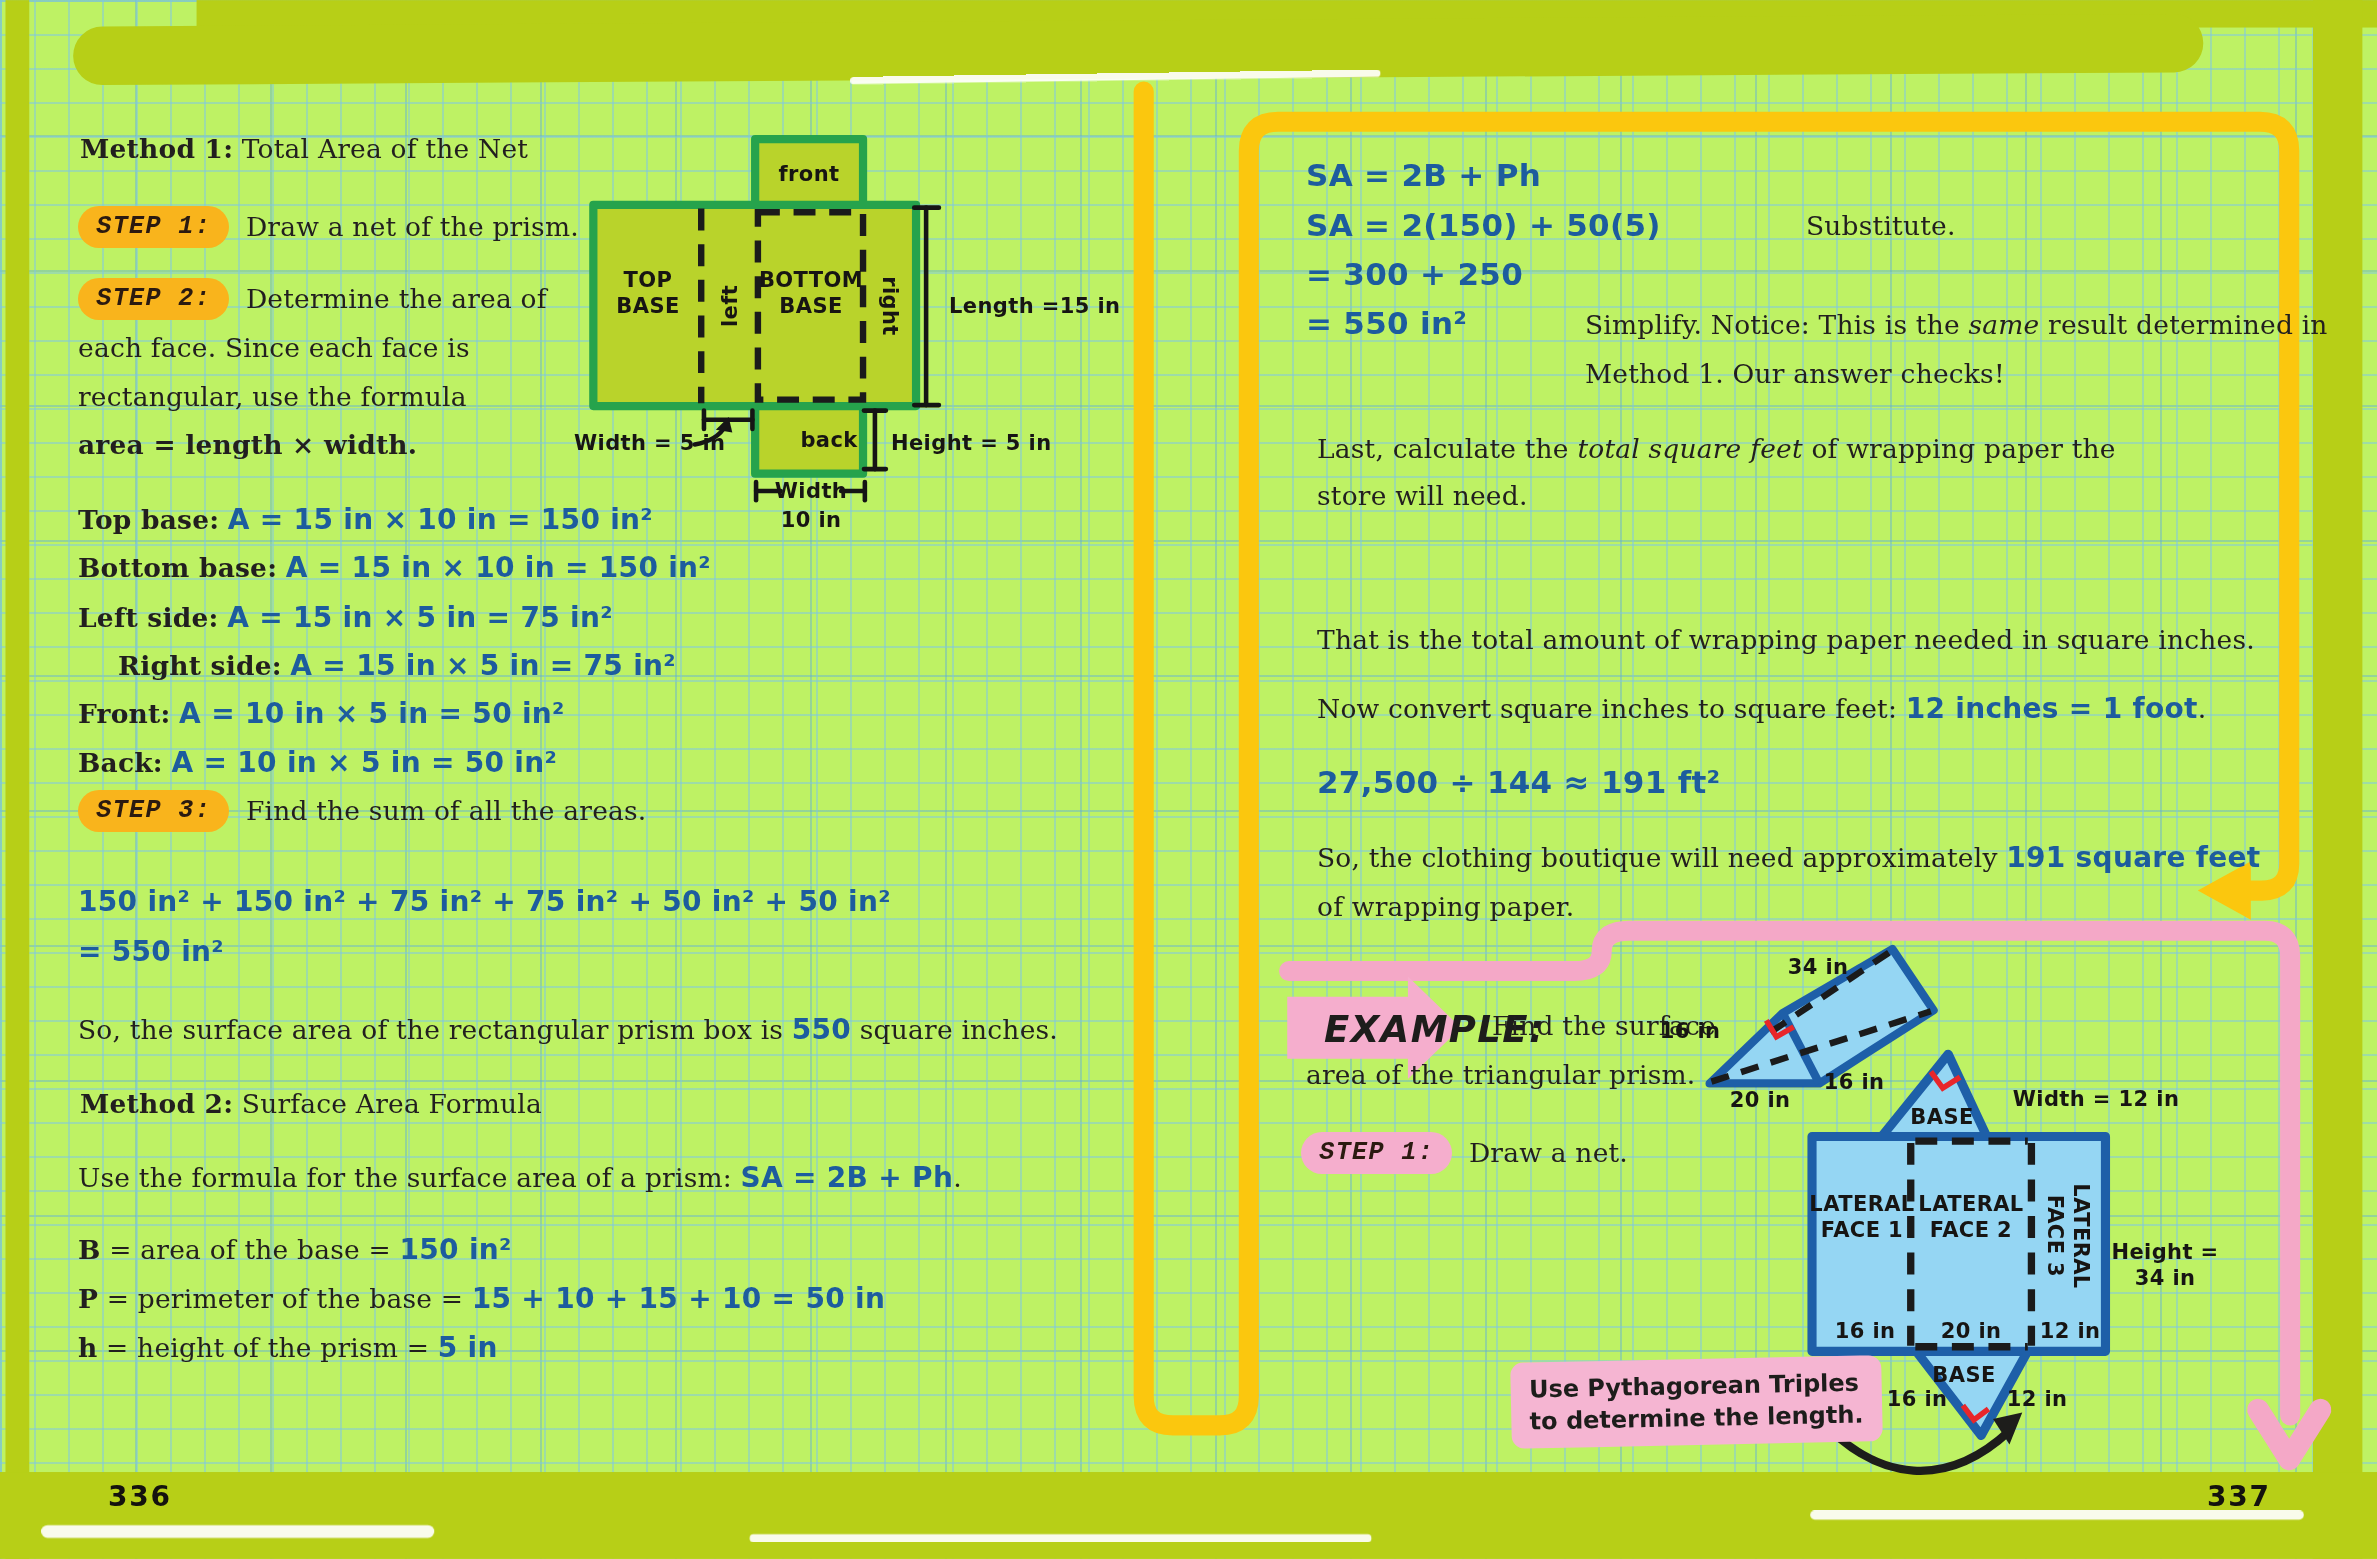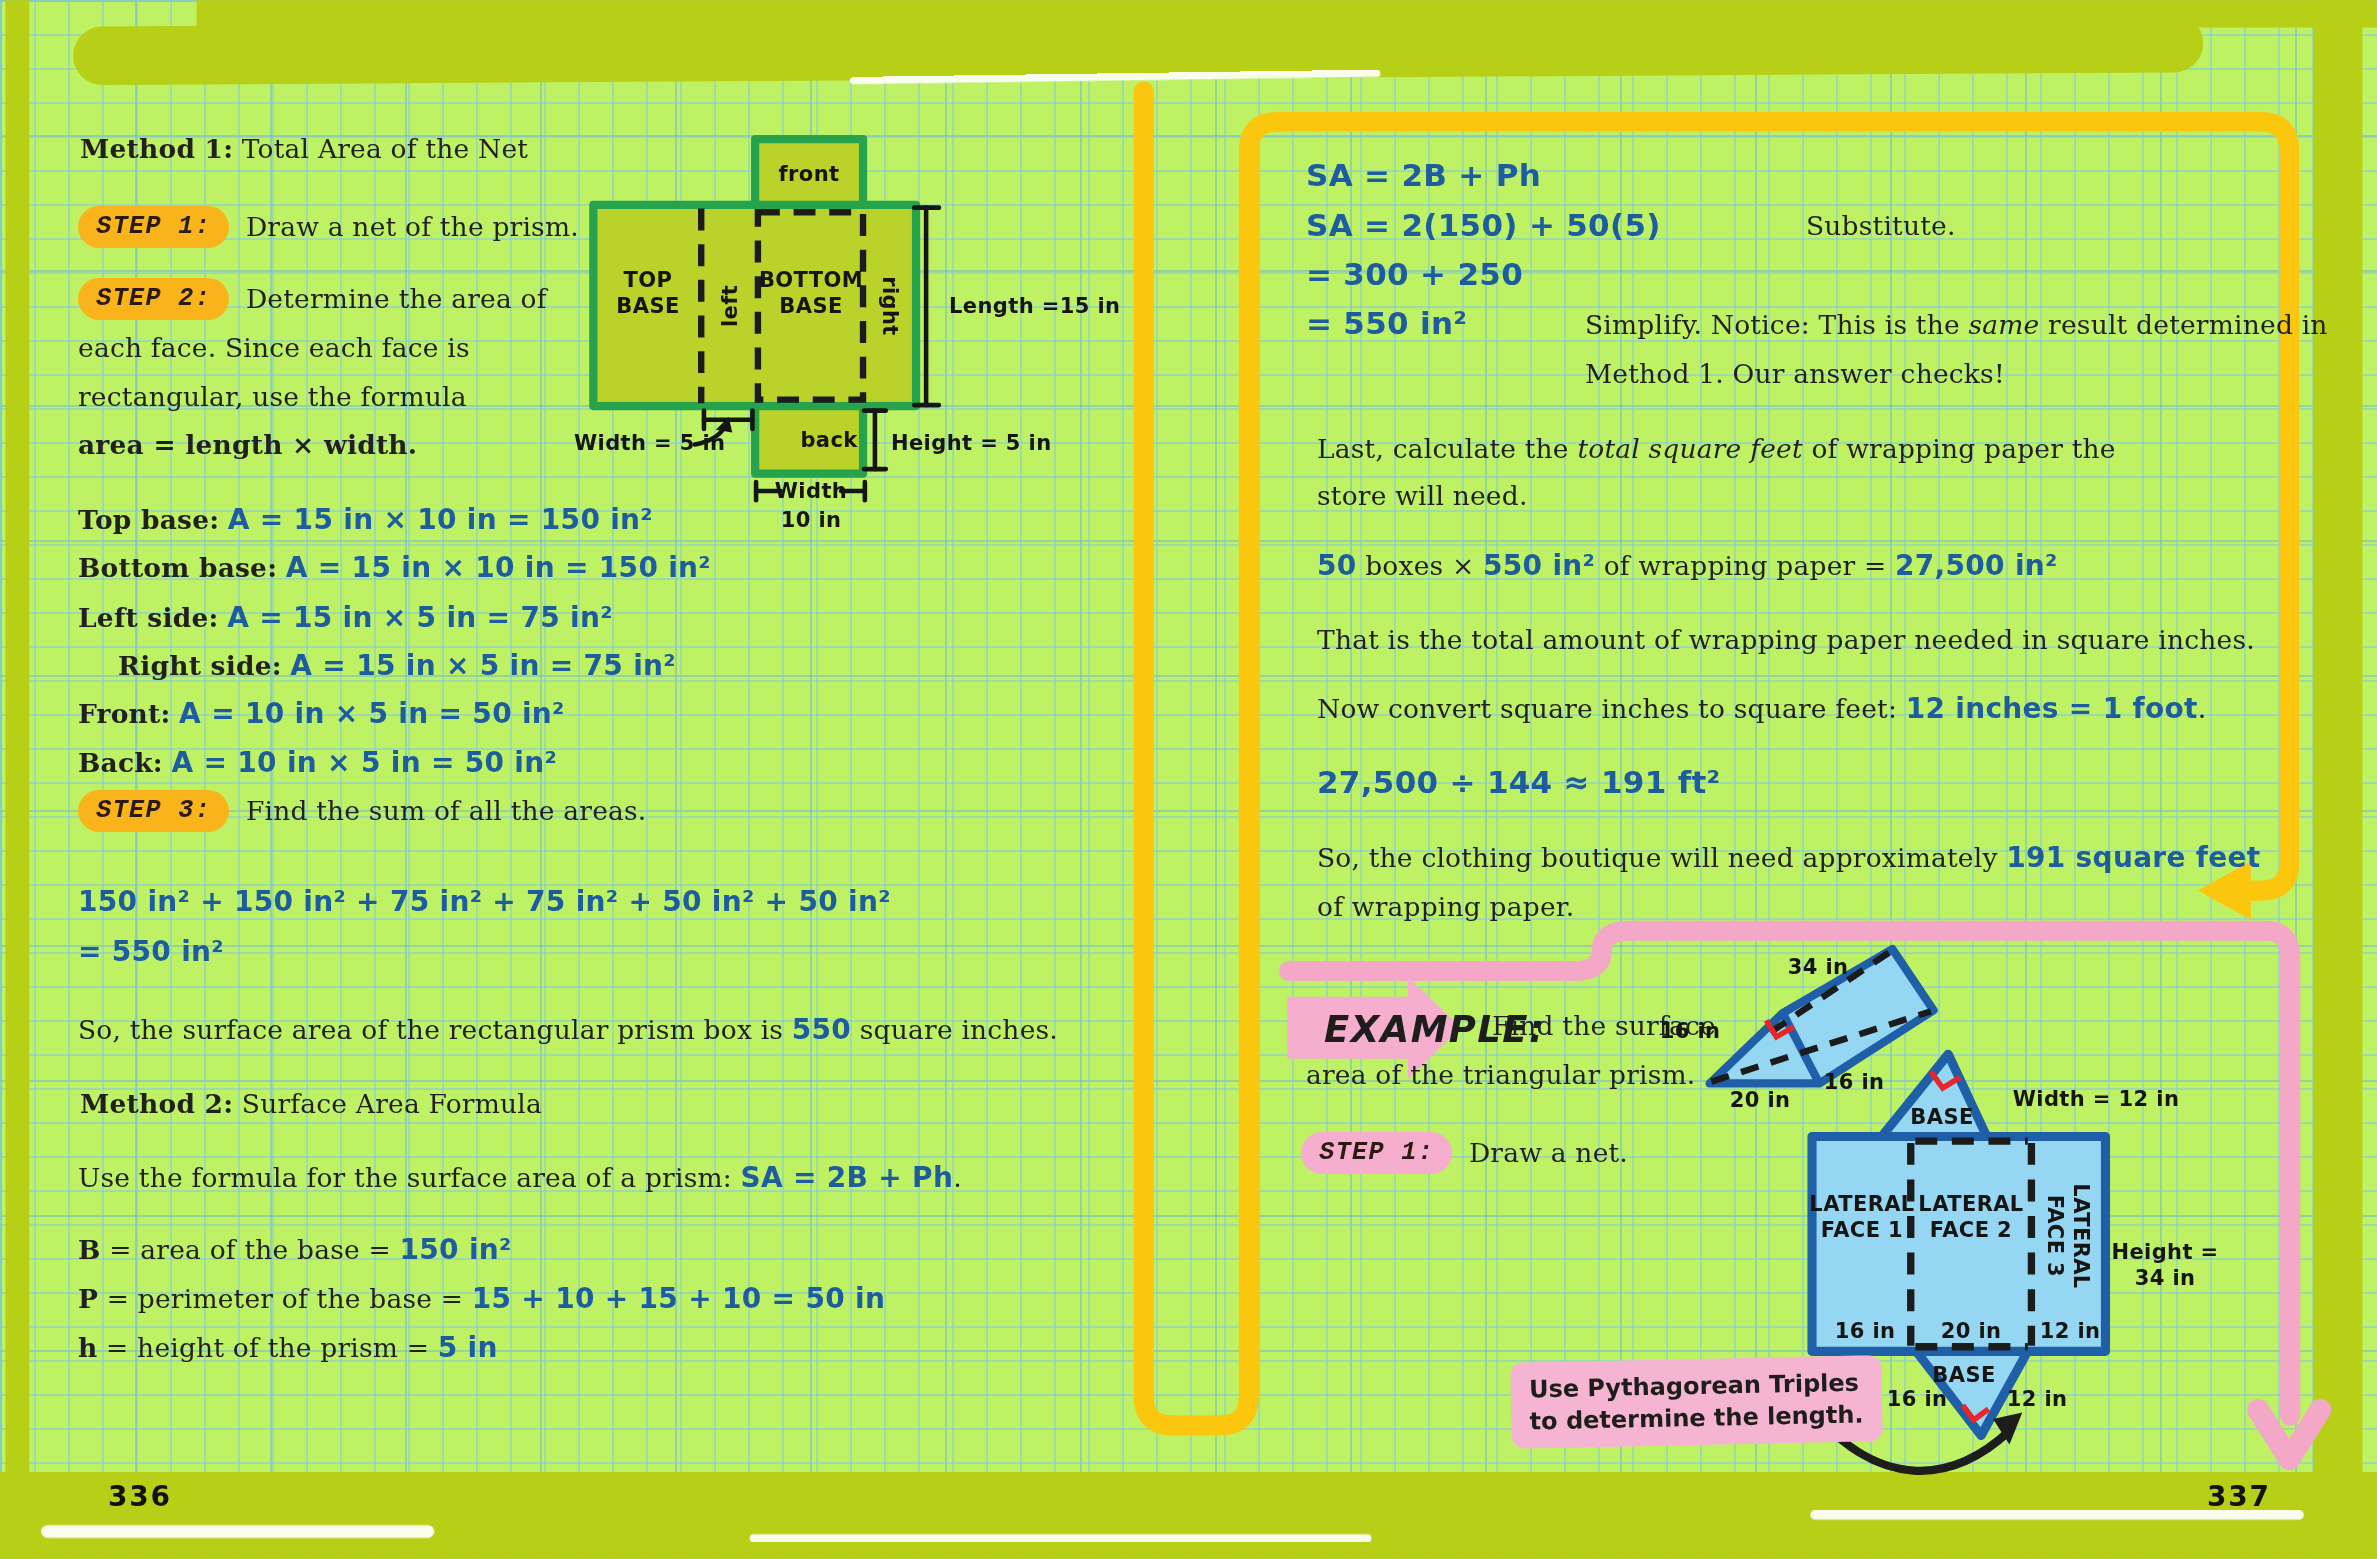--- a/index.html
+++ b/index.html
@@ -197,21 +197,20 @@
   <div class="t blue big" style="left:1306px;top:207px;">SA = 2(150) + 50(5)</div>
   <div class="t serif" style="left:1806px;top:210px;">Substitute.</div>
   <div class="t blue big" style="left:1306px;top:256px;">= 300 + 250</div>
   <div class="t blue big" style="left:1306px;top:305px;">= 550 in²</div>
   <div class="t serif" style="left:1585px;top:309px;"><span>Simplify. Notice: This is the </span><i>same</i><span> result determined in</span></div>
   <div class="t serif" style="left:1585px;top:358px;">Method 1. Our answer checks!</div>
 
   <div class="t serif" style="left:1317px;top:433px;"><span>Last, calculate the </span><i>total square feet</i><span> of wrapping paper the</span></div>
   <div class="t serif" style="left:1317px;top:480px;">store will need.</div>
 
-  <div class="t serif" style="left:1317px;top:549px;"><span class="blue math">50</span><span> boxes × </span><span class="blue math">550 in²</span><span> of wrapping paper = </span><span class="blue math">27,500 in²</span></div>
 
   <div class="t serif" style="left:1317px;top:624px;">That is the total amount of wrapping paper needed in square inches.</div>
 
   <div class="t serif" style="left:1317px;top:692px;"><span>Now convert square inches to square feet: </span><span class="blue math">12 inches = 1 foot</span><span>.</span></div>
 
   <div class="t blue big" style="left:1317px;top:764px;">27,500 ÷ 144 ≈ 191 ft²</div>
 
   <div class="t serif" style="left:1317px;top:841px;"><span>So, the clothing boutique will need approximately </span><span class="blue math">191 square feet</span></div>
   <div class="t serif" style="left:1317px;top:891px;">of wrapping paper.</div>
 

